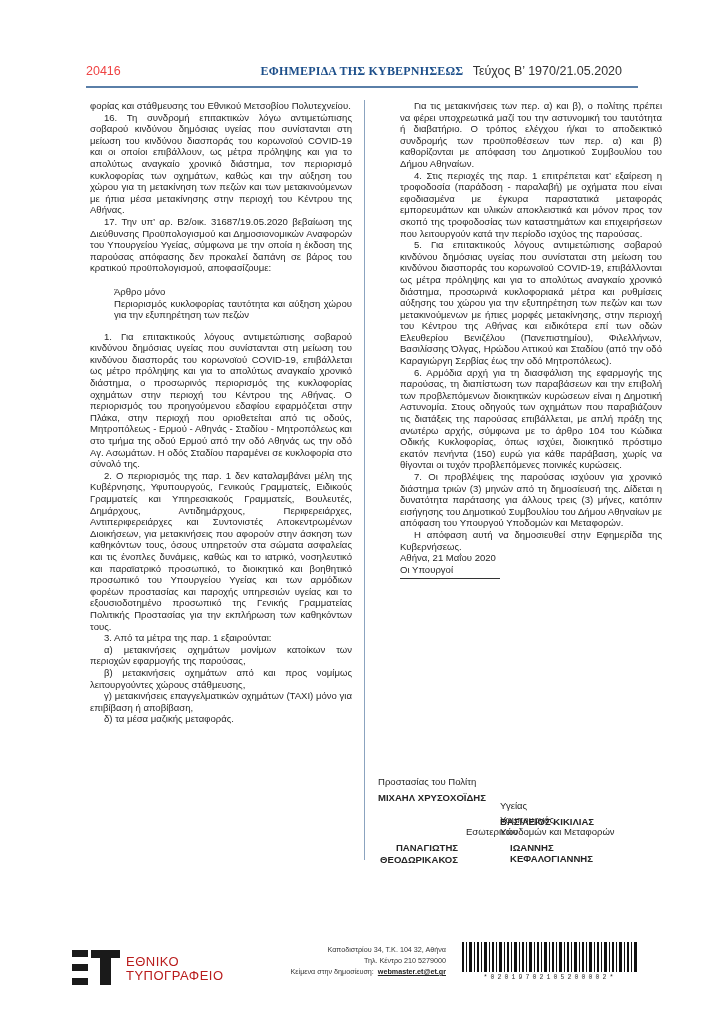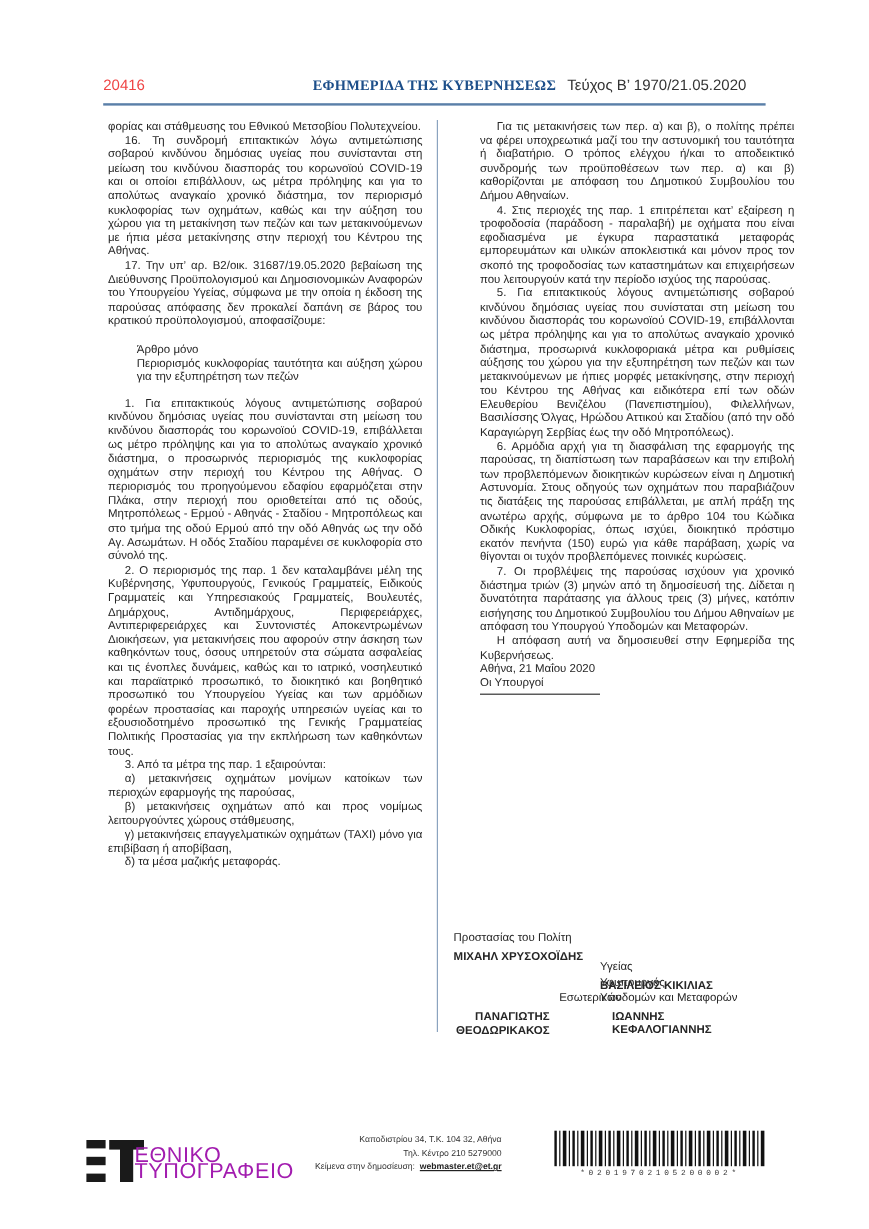--- a/index.html
+++ b/index.html
@@ -25,22 +25,22 @@
   .ministers-head { margin: 6px 0 0 94px; width: 100px; text-align: left; border-bottom: 1px solid #333; padding-bottom: 3px; text-indent: 0 !important; }
   .sig-grid { position: absolute; left: 378px; top: 776px; width: 280px; font-family: "Liberation Sans", sans-serif; font-size: 9.55px; line-height: 11.8px; color: #262626; }
   .sig { position: absolute; width: 140px; }
   .sig .role { }
   .sig .name { font-weight: bold; margin-top: 4px; }
 
   .footer { position: absolute; left: 0; top: 930px; width: 724px; height: 70px; }
   .logo { position: absolute; left: 72px; top: 20px; width: 120px; height: 40px; }
   .logo .bars { position: absolute; left: 0; top: 0; width: 48px; height: 36px; }
   .logo .bars span { position: absolute; background: #1a1a1a; }
-  .logo .text { position: absolute; left: 40px; top: 5px; font-family: "Liberation Sans", sans-serif; font-size: 18px; line-height: 14px; color: #a21caf; letter-spacing: 0.5px; }
-  .addr { position: absolute; right: 306px; top: 14px; text-align: right; font-family: "Liberation Sans", sans-serif; font-size: 7.2px; line-height: 11px; color: #333; }
+  .logo .text { position: absolute; left: 54px; top: 5px; font-family: "Liberation Sans", sans-serif; font-size: 13px; line-height: 14px; color: #b91c1c; letter-spacing: 0.5px; }
+  .addr { position: absolute; right: 278px; top: 14px; text-align: right; font-family: "Liberation Sans", sans-serif; font-size: 7.2px; line-height: 11px; color: #333; }
   .addr .email { font-weight: bold; text-decoration: underline; color: #222; }
   .barcode { position: absolute; left: 460px; top: 12px; width: 180px; height: 38px; }
   .barcode .bars { height: 30px; display: flex; }
   .barcode .digits { font-family: "Liberation Mono", monospace; font-size: 6.5px; letter-spacing: 3.1px; color: #333; text-align: center; margin-top: 2px; }
 </style>
 </head>
 <body>
 
 <div class="header">
   <span class="pg">20416</span>

